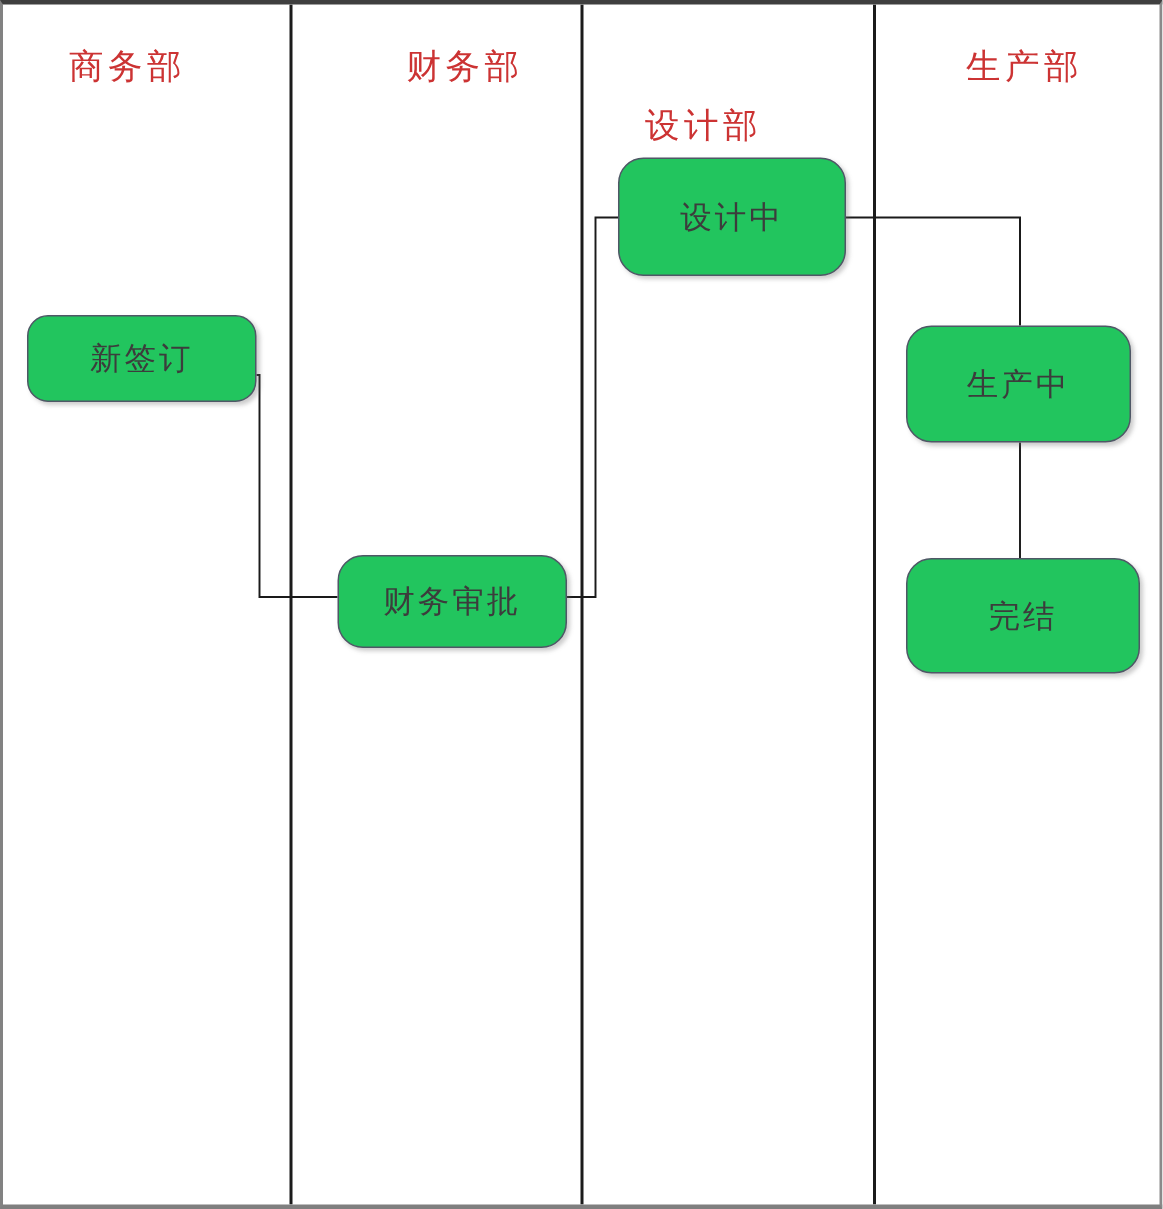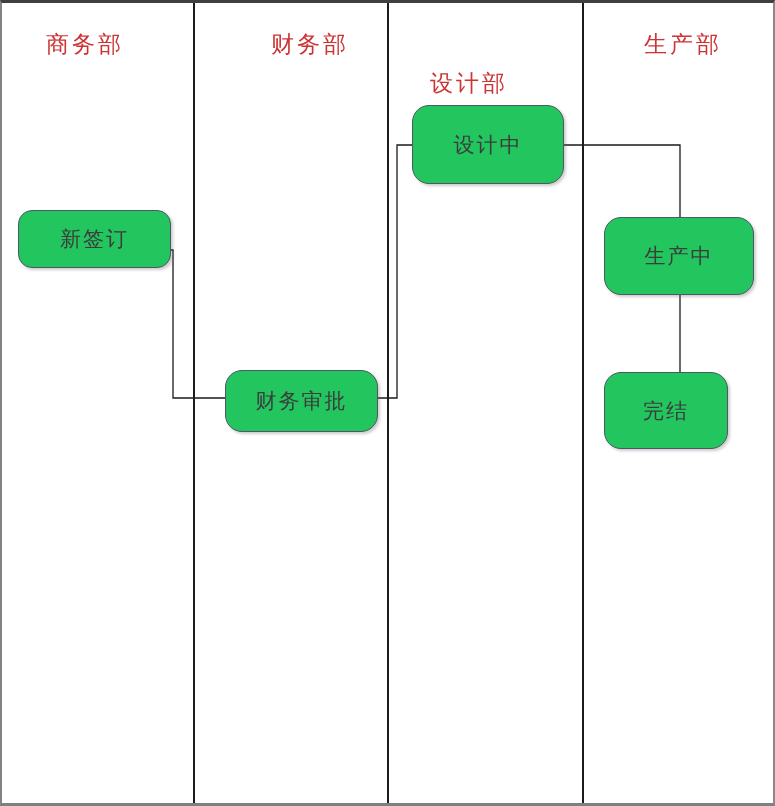--- a/index.html
+++ b/index.html
@@ -80,17 +80,17 @@
   </div>
   <div class="node" style="left: 223px; top: 367px; width: 153px; height: 62px;">
     <span class="node-label">财务审批</span>
   </div>
   <div class="node" style="left: 410px; top: 102px; width: 152px; height: 79px;">
     <span class="node-label">设计中</span>
   </div>
   <div class="node" style="left: 602px; top: 214px; width: 150px; height: 78px;">
     <span class="node-label">生产中</span>
   </div>
-  <div class="node" style="left: 602px; top: 369px; width: 124px; height: 77px;">
+  <div class="node" style="left: 602px; top: 369px; width: 156px; height: 77px;">
     <span class="node-label">完结</span>
   </div>
 
 </div>
 
 </body></html>

